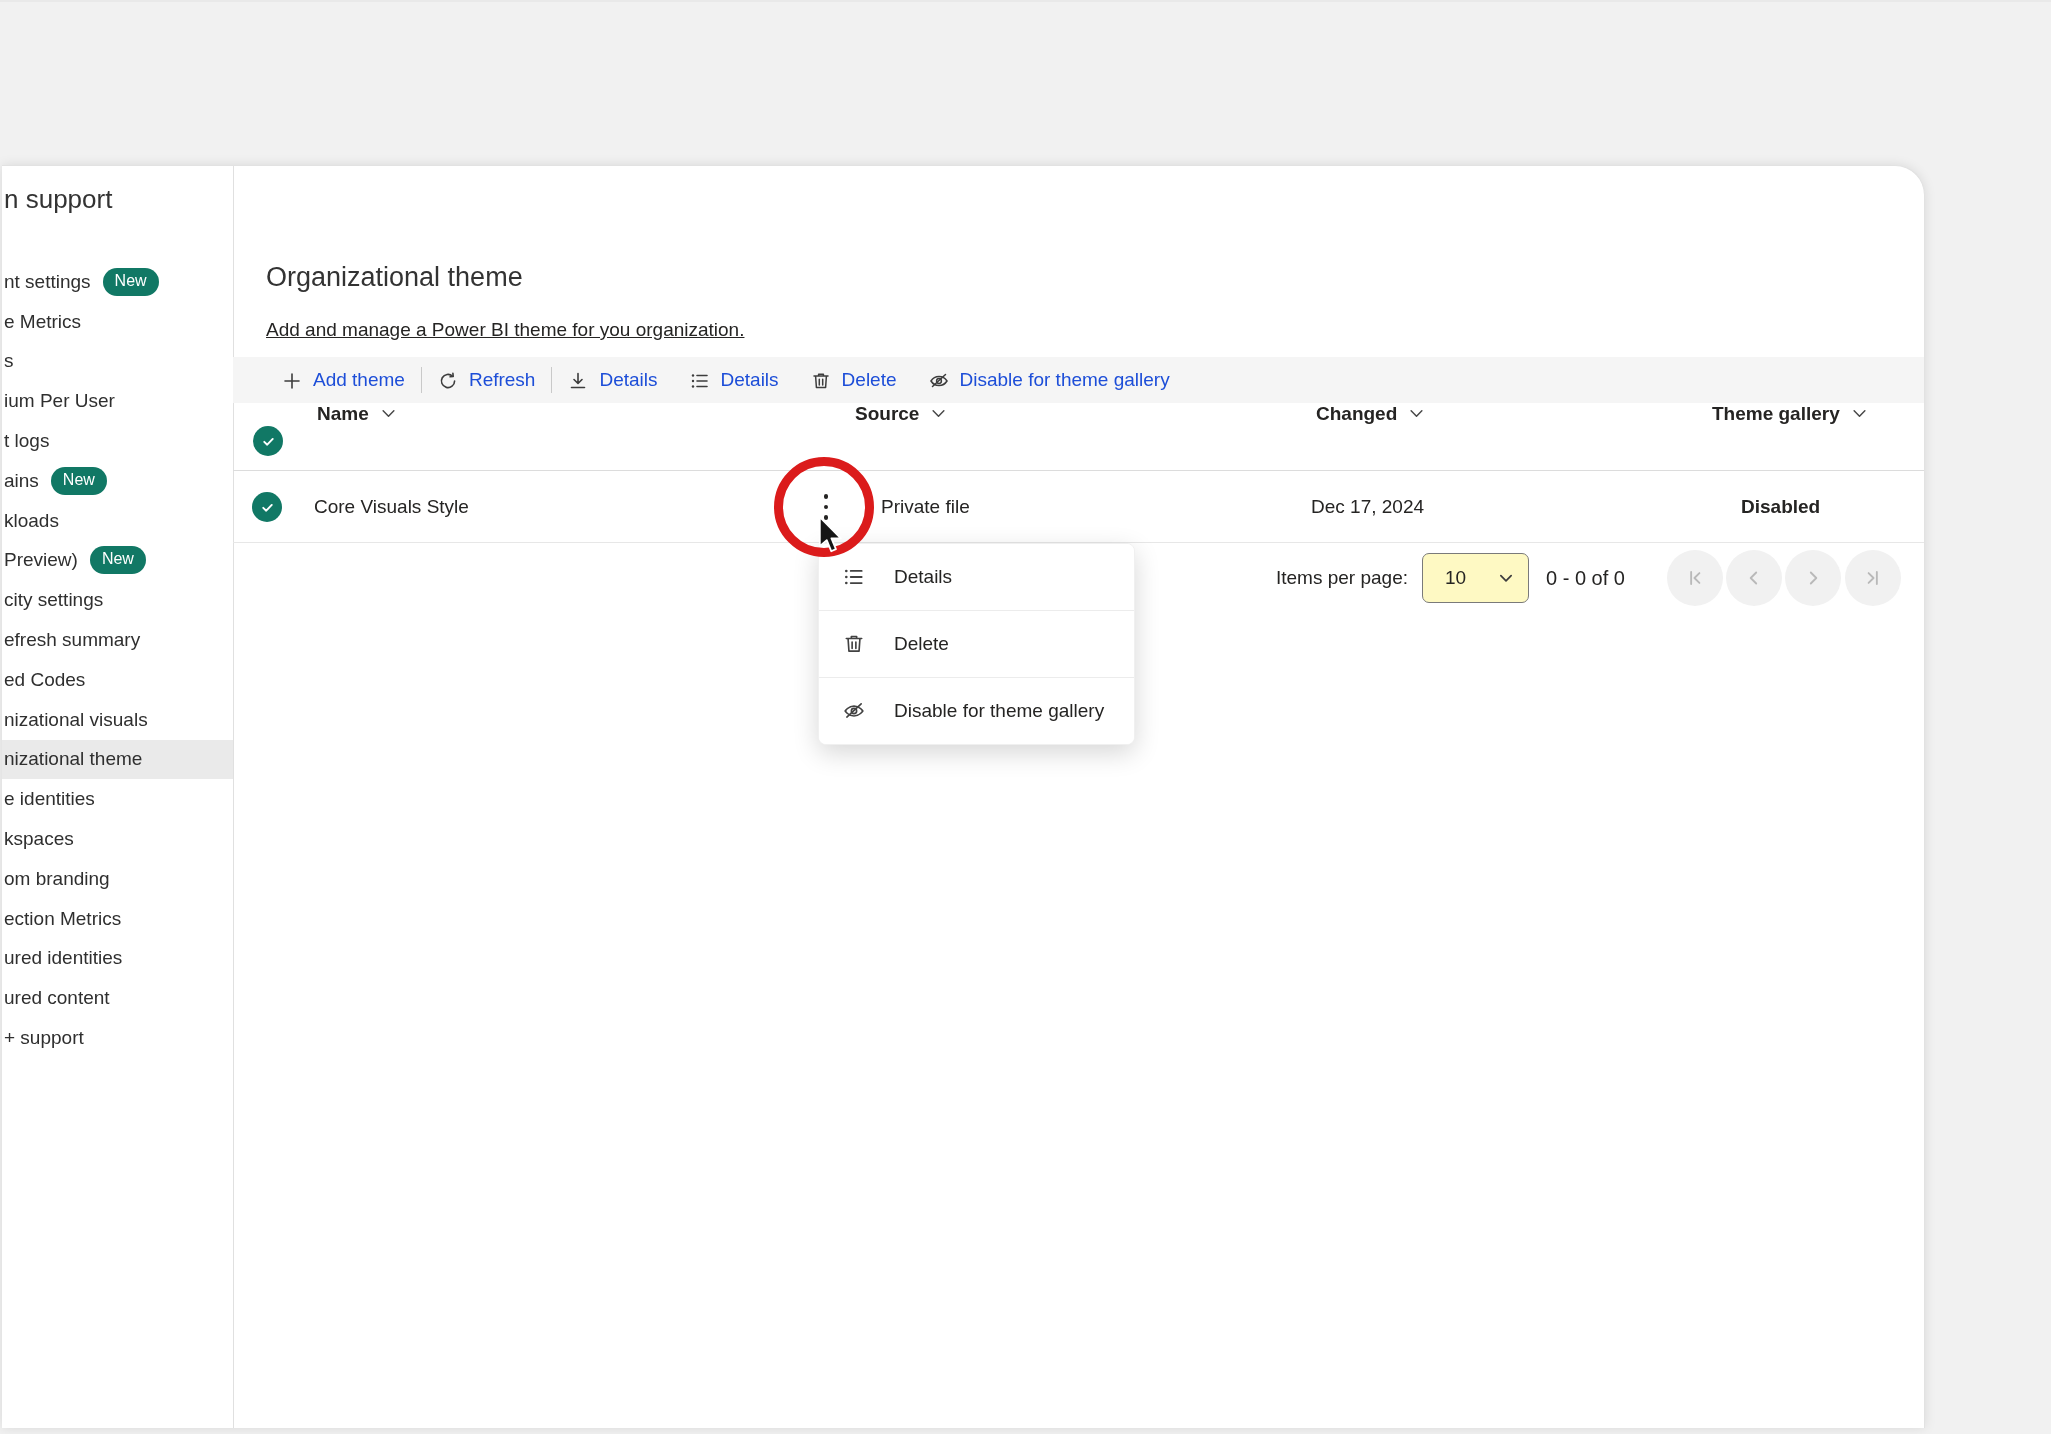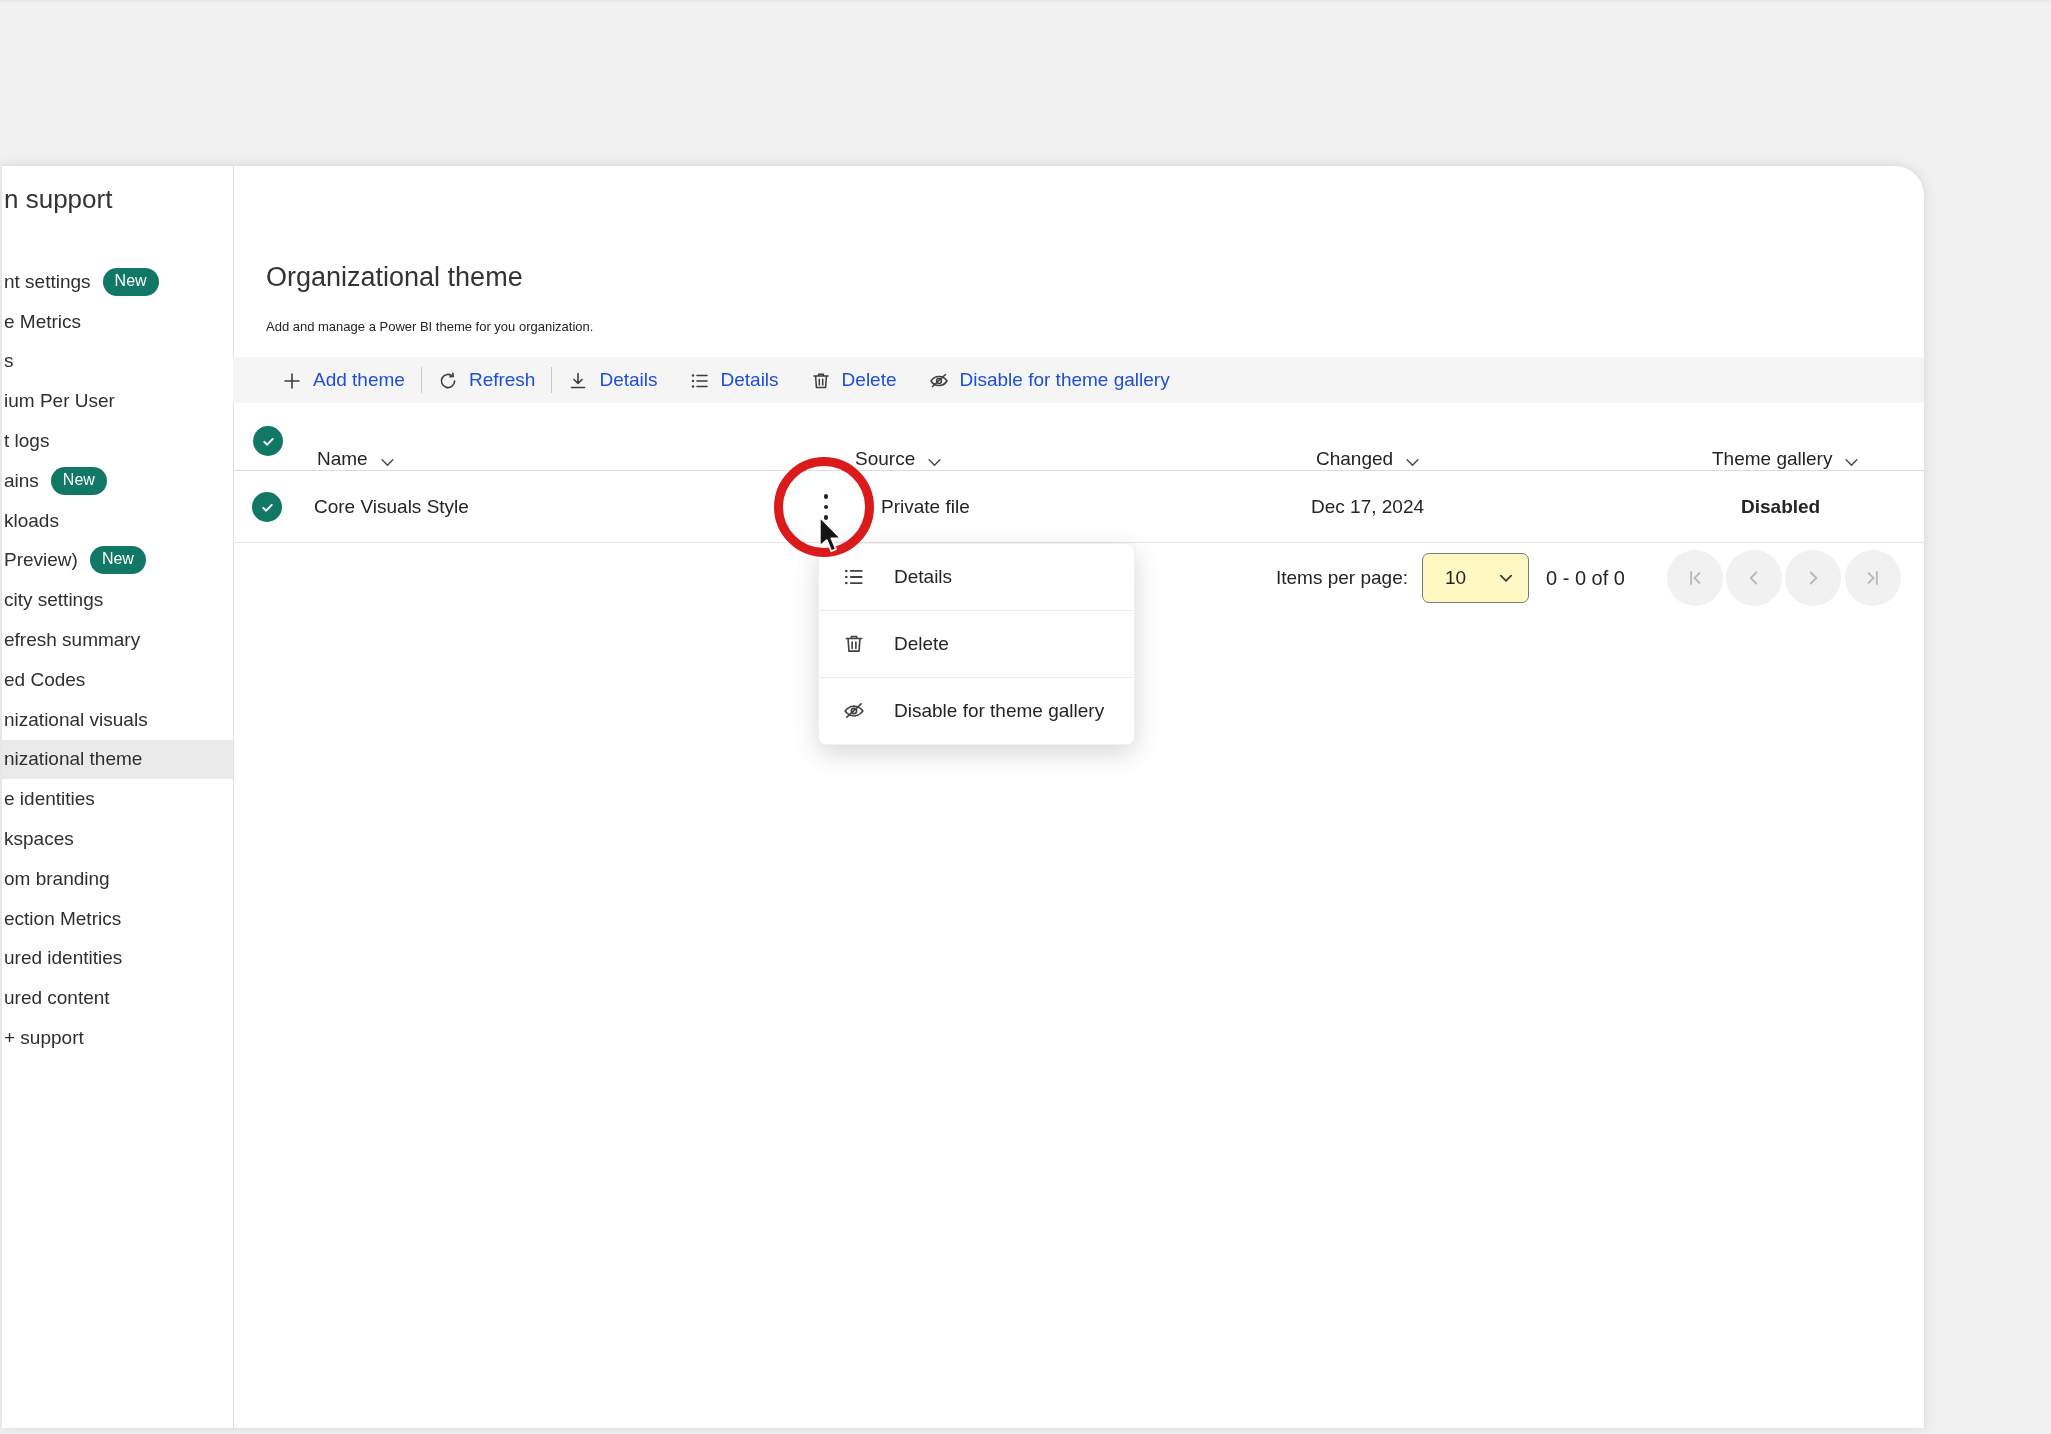--- a/index.html
+++ b/index.html
@@ -23,34 +23,34 @@
   
   .sidebar{position:absolute;left:0;top:0;bottom:0;width:231px;border-right:1px solid #e0e0e0;background:#fff;}
   .sidebar-title{position:absolute;left:2px;top:18px;font-size:26px;font-weight:300;color:#333;white-space:nowrap;}
   .side-list{position:absolute;left:0;top:96px;right:0;}
   .side-item{height:39.8px;display:flex;align-items:center;gap:12px;padding-left:2px;font-size:19px;color:#2f2f2f;white-space:nowrap;cursor:pointer;}
   .side-item.selected{background:#eaeaea;}
   .badge{display:inline-flex;align-items:center;background:#117865;color:#fff;font-size:16px;line-height:1;padding:5px 12px 7px;border-radius:999px;}
 
   
   .page-title{position:absolute;left:264px;top:96px;font-size:27px;font-weight:300;color:#333;}
-  .page-subtitle{position:absolute;left:264px;top:153px;font-size:13px;color:#252423;}
+  .page-subtitle{position:absolute;left:264px;top:153px;font-size:19px;color:#252423;text-decoration:underline;}
 
   
   .toolbar{position:absolute;left:231px;right:0;top:191px;height:46px;background:#f5f5f5;display:flex;align-items:center;padding-left:49px;box-sizing:border-box;}
   .tb-btn{display:flex;align-items:flex-end;gap:11px;font-size:19px;color:#1d4ed8;margin:0 16px;cursor:pointer;white-space:nowrap;}
   .tb-btn:first-child{margin-left:0;}
   .tb-divider{width:1px;height:26px;background:#c9c9c9;}
   .icon20{width:20px;height:20px;flex:none;}
 
   
   .hline{position:absolute;left:231px;right:0;height:1px;background:#dcdcdc;}
   .hline.row{background:#e7e7e7;}
   .cb{position:absolute;width:30px;height:30px;border-radius:50%;background:#117865;display:flex;align-items:center;justify-content:center;cursor:pointer;}
-  .col-head{position:absolute;top:237px;height:67px;display:flex;align-items:flex-end;gap:12px;font-size:19px;font-weight:400;cursor:pointer;}
+  .col-head{position:absolute;top:237px;height:67px;display:flex;align-items:flex-start;gap:12px;font-size:19px;font-weight:700;cursor:pointer;}
   .cell{position:absolute;top:305px;height:71px;display:flex;align-items:center;font-size:19px;}
   .chev{width:15px;height:15px;margin-top:3px;}
   .kebab{position:absolute;left:806px;top:317px;width:36px;height:48px;display:flex;flex-direction:column;align-items:center;justify-content:center;gap:6px;cursor:pointer;}
   .kebab i{width:4.5px;height:4.5px;border-radius:50%;background:#252423;}
 
   
   .pg-label{position:absolute;left:1242px;top:401px;width:164px;text-align:right;font-size:19px;}
   .pg-select{position:absolute;left:1420px;top:387px;width:107px;height:50px;box-sizing:border-box;border:1px solid #7a7a7a;border-radius:7px;background:#fef9c3;display:flex;align-items:center;justify-content:space-between;padding:0 14px 0 22px;font-size:19px;cursor:pointer;}
   .pg-range{position:absolute;left:1544px;top:401px;width:120px;font-size:20px;}
   .pg-btn{position:absolute;top:384px;width:56px;height:56px;border-radius:50%;background:#f1f1f1;display:flex;align-items:center;justify-content:center;cursor:default;}

